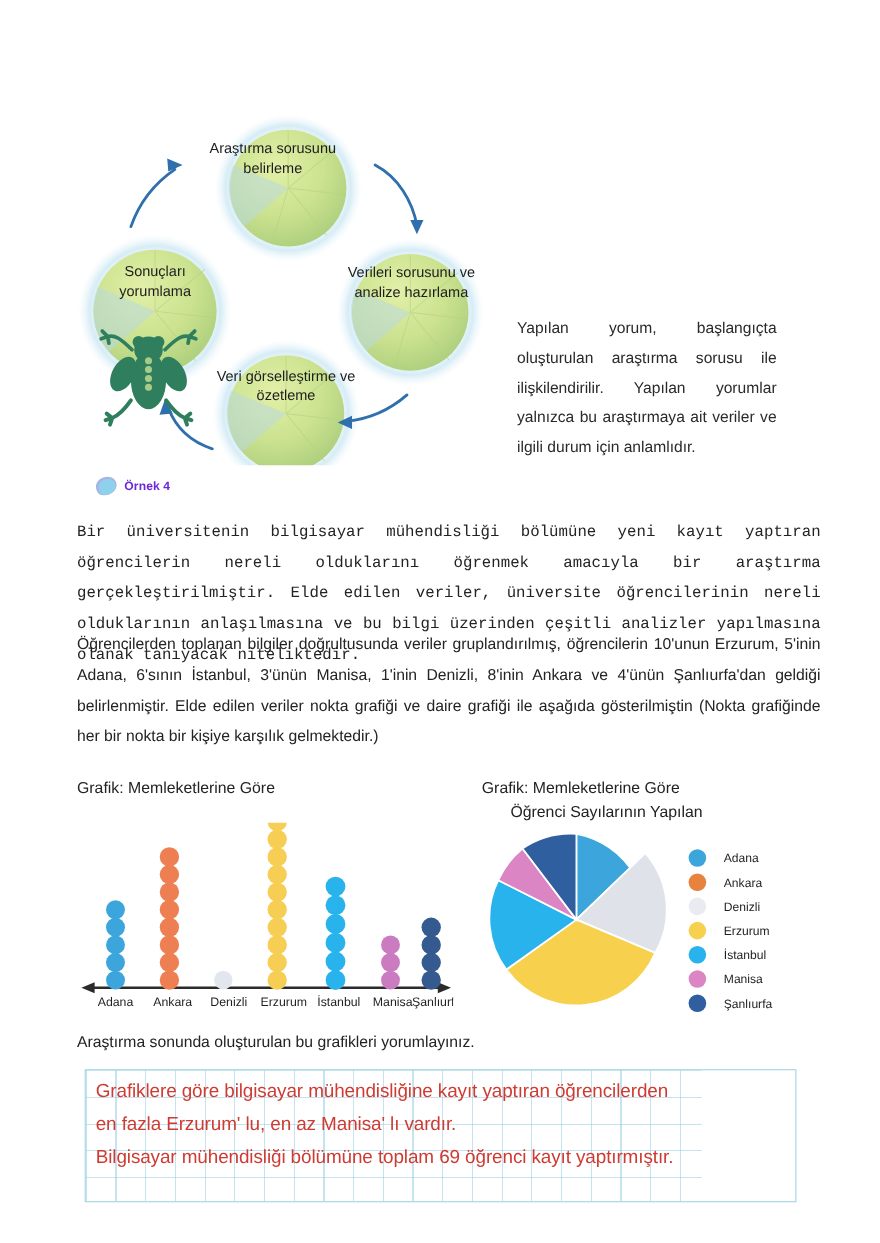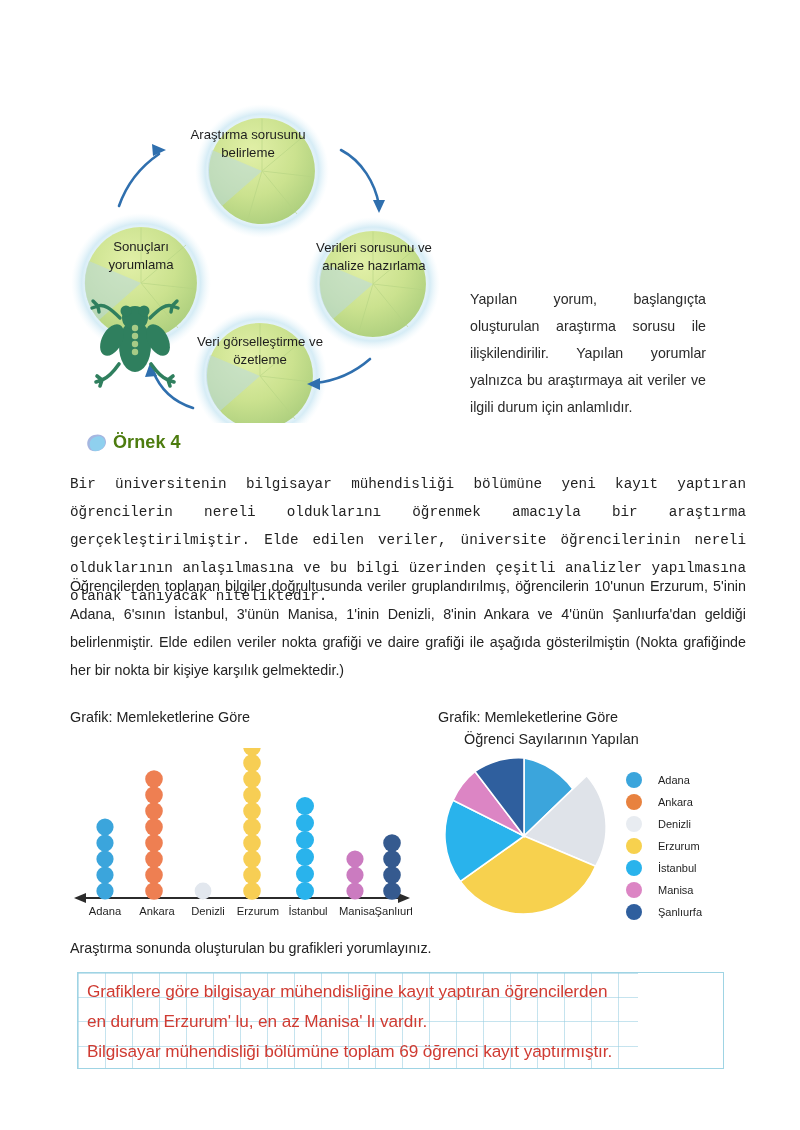--- a/index.html
+++ b/index.html
@@ -68,23 +68,23 @@
   .ornek-row {
     position: absolute;
     left: 86px;
     top: 432px;
     display: flex;
     align-items: center;
     gap: 5px;
   }
   .ornek-blob { width: 22px; height: 20px; display: block; }
   .ornek-text {
-    font-size: 18px;
+    font-size: 11px;
     font-weight: bold;
-    color: #4d7c0f;
+    color: #6d28d9;
     letter-spacing: .1px;
   }
 
   
   .body-para {
     position: absolute;
     left: 70px;
     width: 676px;
     font-size: 14.3px;
     line-height: 28px;
@@ -126,21 +126,21 @@
     font-size: 14.3px;
     color: #232323;
   }
 
   
   .answer-box {
     position: absolute;
     left: 77px;
     top: 972px;
     width: 647px;
-    height: 97px;
+    height: 121px;
     border: 1px solid #9fd4e4;
     background:
       repeating-linear-gradient(to right,
         rgba(150,205,225,.55) 0 1px, rgba(0,0,0,0) 1px 27px),
       repeating-linear-gradient(to bottom,
         rgba(150,205,225,.55) 0 1px, rgba(0,0,0,0) 1px 24.2px);
     background-size: 560px 100%, 560px 100%;
     background-repeat: no-repeat, no-repeat;
     background-position: 0 0, 0 0;
     box-sizing: border-box;
@@ -415,18 +415,18 @@
         </g>
       </g>
     </svg>
   </div>
 
   <div class="question-line">Araştırma sonunda oluşturulan bu grafikleri yorumlayınız.</div>
 
   <div class="answer-box">
     <div class="answer-text">
       <span class="ln">Grafiklere göre bilgisayar mühendisliğine kayıt yaptıran öğrencilerden</span>
-      <span class="ln">en durum Erzurum' lu, en az Manisa' lı vardır.</span>
+      <span class="ln">en fazla Erzurum' lu, en az Manisa' lı vardır.</span>
       <span class="ln">Bilgisayar mühendisliği bölümüne toplam 69 öğrenci kayıt yaptırmıştır.</span>
     </div>
   </div>
 
 </div>
 
 </body></html>

